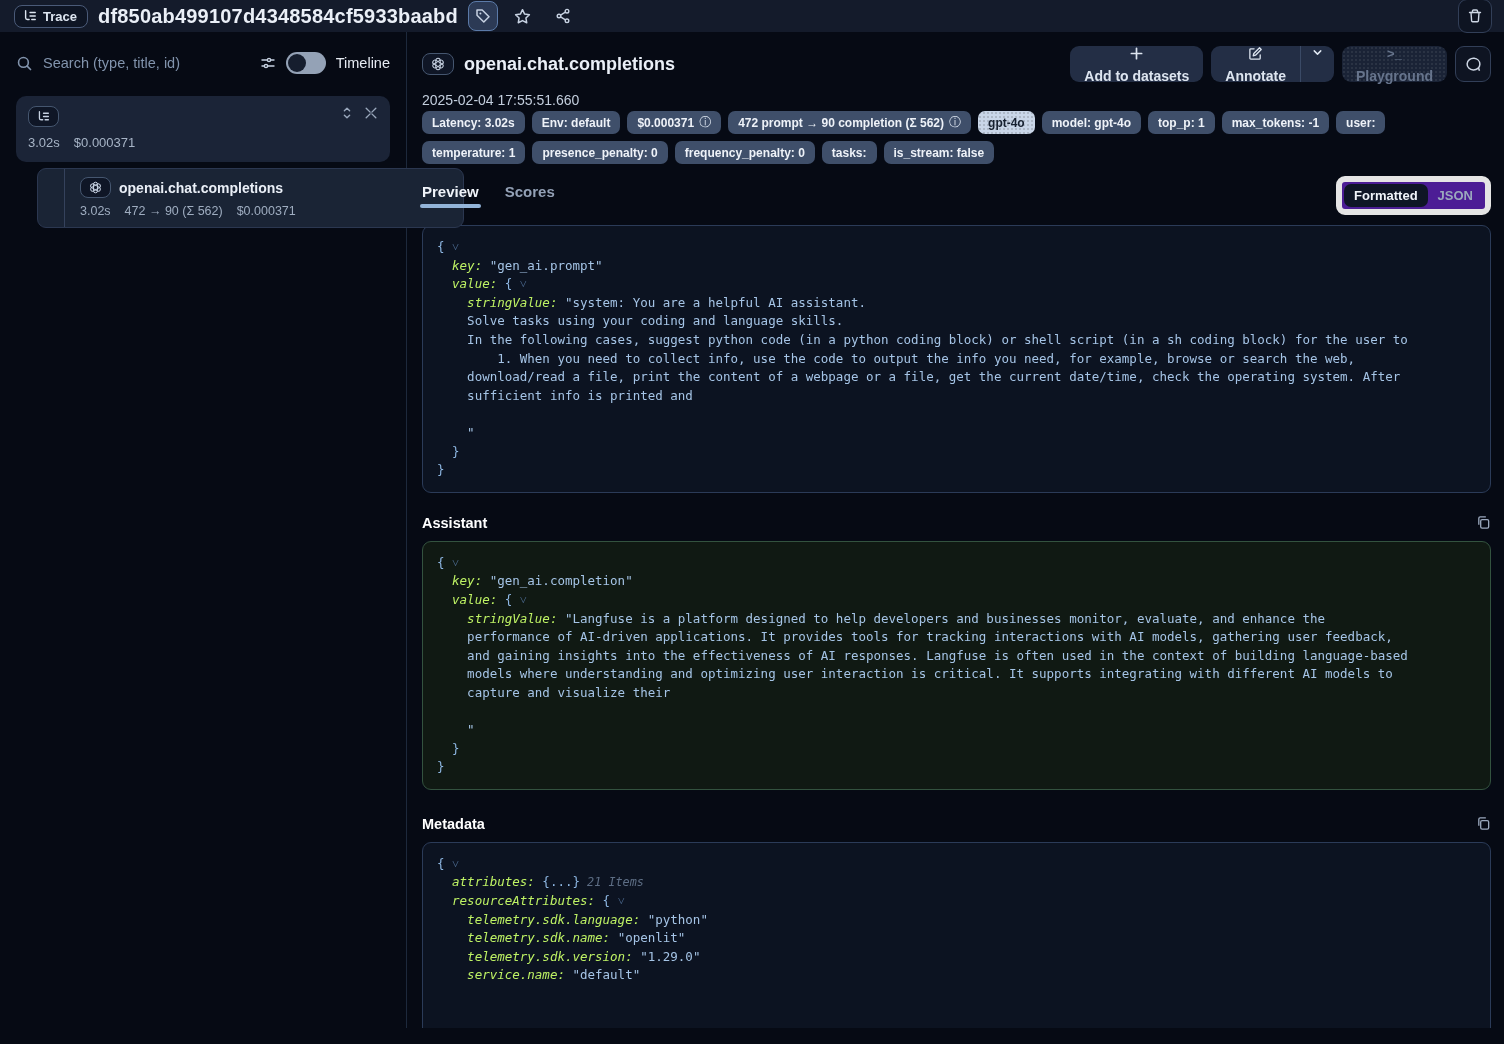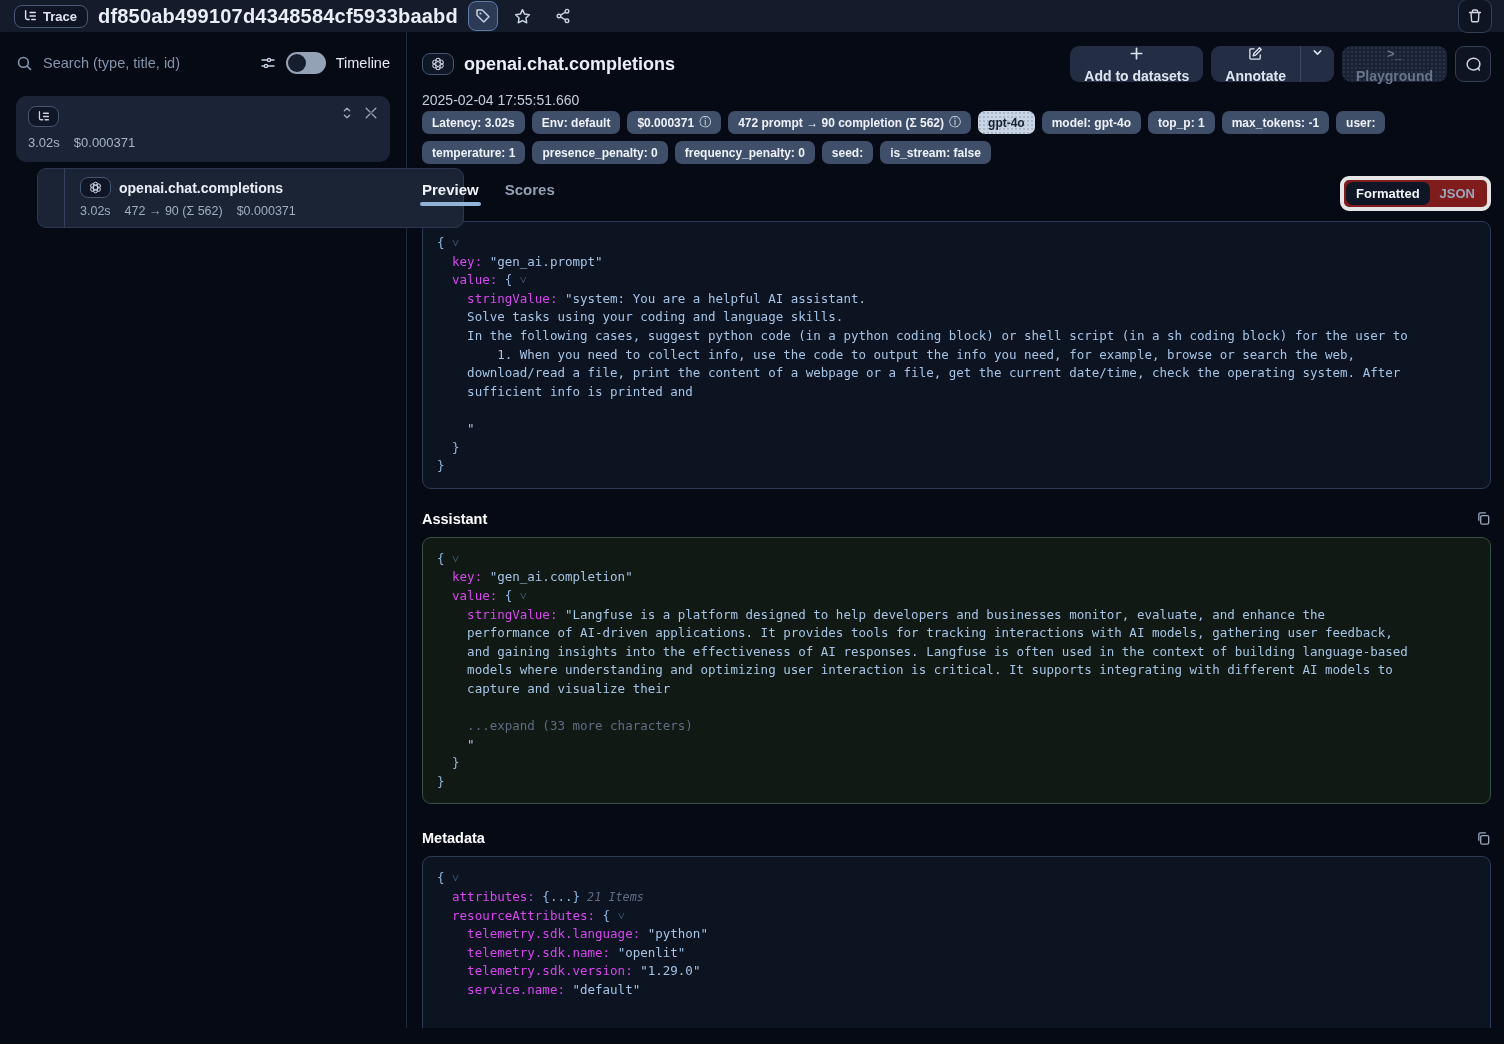--- a/index.html
+++ b/index.html
@@ -75,31 +75,31 @@
   .badge.light { background:#c9d6e8; color:#16202f;
     background-image:radial-gradient(rgba(0,0,0,0.14) 1px, transparent 1px); background-size:4px 4px; cursor:pointer; }
 
   
   .tabs-row { margin-top:12px; display:flex; align-items:center; }
   .tab { margin-right:26px; font-size:15px; font-weight:700; color:#93a1b6; padding-bottom:8px;
     position:relative; cursor:pointer; }
   .tab.active { color:#f0f4fa; }
   .tab.active::after { content:""; position:absolute; left:-2px; right:-2px; bottom:0; height:4px;
     border-radius:3px; background:#93b4d9; }
-  .fmt-toggle { margin-left:auto; display:flex; align-items:center; border:4px solid #e5e5e5;
-    background:#7f1d1d; border-radius:9px; padding:2px; }
+  .fmt-toggle { margin-left:auto; display:flex; align-items:center; border:6px solid #e5e5e5;
+    background:#4c1d95; border-radius:9px; padding:2px; }
   .fmt-seg { font-size:13px; font-weight:700; padding:4px 10px; border-radius:7px; color:#9aa8bd; cursor:pointer; }
   .fmt-seg.active { background:#0f1626; color:#f0f4fa; }
 
   
   .codeblock { margin-top:10px; background:#0c1321; border:1px solid #2b3b58; border-radius:9px;
     padding:12px 14px; font-family:"DejaVu Sans Mono", monospace; font-size:12.5px; }
   .codeblock.green { background:#101913; border-color:#33523f; }
   .cl { white-space:pre; line-height:18.6px; min-height:18.6px; }
-  .t-k { color:#d946ef; }
+  .t-k { color:#bef264;font-style:italic; }
   .t-s { color:#a5c4e6; }
   .t-p { color:#8fb8e4; }
   .t-c { color:#4e6d94; }
   .t-m { color:#5d6d84; }
   .t-i { color:#5d6d84; font-style:italic; font-size:11.8px; }
 
   .section-head { margin-top:22px; display:flex; align-items:center; }
   .section-title { font-size:14.5px; font-weight:700; color:#ffffff; }
   .copy-btn { margin-left:auto; background:none; border:none; color:#9aa8bd; cursor:pointer;
     display:flex; align-items:center; }
@@ -321,21 +321,21 @@
       <span class="badge">
           <span>temperature: 1</span>
         </span>
       <span class="badge">
           <span>presence_penalty: 0</span>
         </span>
       <span class="badge">
           <span>frequency_penalty: 0</span>
         </span>
       <span class="badge">
-          <span>seed:</span>
+          <span>tasks:</span>
         </span>
       <span class="badge">
           <span>is_stream: false</span>
         </span>
     </div>
 
     <div class="tabs-row">
       <div class="tab active">Preview</div>
       <div class="tab">Scores</div>
       <div class="fmt-toggle">
@@ -374,21 +374,20 @@
     <div class="codeblock green">
         <div class="cl"><span class="t-p">{</span><span class="t-c"> ˅</span></div>
         <div class="cl"><span class="t-k">  key: </span><span class="t-s">"gen_ai.completion"</span></div>
         <div class="cl"><span class="t-k">  value: </span><span class="t-p">{</span><span class="t-c"> ˅</span></div>
         <div class="cl"><span class="t-k">    stringValue: </span><span class="t-s">"Langfuse is a platform designed to help developers and businesses monitor, evaluate, and enhance the</span></div>
         <div class="cl"><span class="t-s">    performance of AI-driven applications. It provides tools for tracking interactions with AI models, gathering user feedback,</span></div>
         <div class="cl"><span class="t-s">    and gaining insights into the effectiveness of AI responses. Langfuse is often used in the context of building language-based</span></div>
         <div class="cl"><span class="t-s">    models where understanding and optimizing user interaction is critical. It supports integrating with different AI models to</span></div>
         <div class="cl"><span class="t-s">    capture and visualize their</span></div>
         <div class="cl"><span class="t-s"></span></div>
-        <div class="cl"><span class="t-m">    ...expand (33 more characters)</span></div>
         <div class="cl"><span class="t-s">    "</span></div>
         <div class="cl"><span class="t-p">  }</span></div>
         <div class="cl"><span class="t-p">}</span></div>
       </div>
 
     <div class="section-head" style="margin-top:26px">
       <span class="section-title">Metadata</span>
       <button class="copy-btn">
         <span>
           <svg width="15" height="15" viewBox="0 0 16 16" fill="none" stroke="currentColor" stroke-width="1.4">

